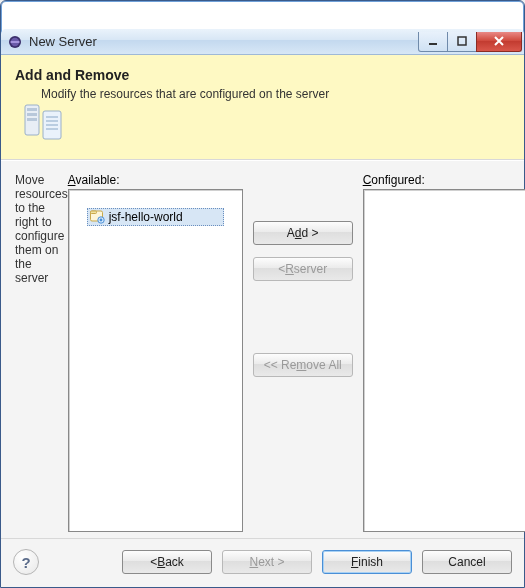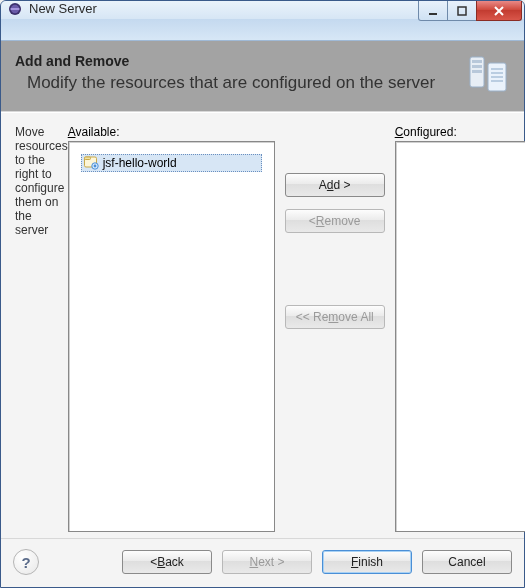--- a/index.html
+++ b/index.html
@@ -16,26 +16,28 @@
     width: 525px;
     height: 588px;
     border: 1px solid #3a5a8a;
     border-radius: 6px 6px 0 0;
     background: #fff;
     display: flex;
     flex-direction: column;
     box-shadow: 0 0 0 1px #6fa0d8 inset;
   }
   .titlebar {
-    height: 40px;
+    height: 26px;
     background: linear-gradient(to bottom, #eaf3fb 0%, #d7e6f5 45%, #c4d9ef 46%, #d7e7f6 100%);
     border-bottom: 1px solid #9fb9d6;
     display: flex;
+    align-items: center;
     padding: 0 2px 0 6px;
     border-radius: 5px 5px 0 0;
+    margin-top: 28px;
   }
   .titlebar .app-icon {
     width: 16px; height: 16px; margin-right: 6px;
     display:flex;align-items:center;justify-content:center;
   }
   .titlebar .title {
     flex: 1;
     color: #2b2b2b;
     font-size: 13px;
   }
@@ -52,35 +54,36 @@
   .winbtn.min { border-radius: 0 0 0 3px; }
   .winbtn.close {
     width: 46px;
     border-radius: 0 0 3px 0;
     background: linear-gradient(to bottom,#e98986,#d04b3f 45%,#c13a2f 46%,#d9564a);
     color:#fff; border-color:#8a2c24;
   }
   .winbtn.max svg,.winbtn.min svg,.winbtn.close svg{display:block}
   
   .banner {
-    background: #a3a3a3;
+    background: #fef9c3;
     padding: 12px 14px 14px 14px;
     display:flex;
     border-bottom: 1px solid #d8d8d8;
+    flex-direction: column;
   }
   .banner-text { flex:1; }
   .banner h1 {
     margin:0 0 4px 0;
     font-size: 14px;
     font-weight: bold;
     color:#222;
   }
   .banner p {
-    margin:0 0 0 12px;
-    font-size: 17px;
+    margin:0 0 0 26px;
+    font-size: 12px;
     color:#333;
   }
   .banner-icon {
     width: 50px;
     display:flex;justify-content:flex-end;align-items:flex-start;
   }
   
   .content {
     flex:1;
     background: #f4f4f4;
@@ -99,27 +102,27 @@
   }
   .col-list {
     display:flex;flex-direction:column;
   }
   .col-label {
     margin-bottom:2px;
     color:#000000;
   }
   .col-label .mn { text-decoration: underline; }
   .listbox {
-    width: 207px;
+    width: 175px;
     flex:1;
     background:#fff;
     border:1px solid #888;
     box-shadow: inset 1px 1px 0 #d0d0d0;
     overflow:auto;
-    padding:12px;
+    padding:18px;
   }
   .list-item {
     display:flex;align-items:center;
     height:18px;
     padding:0 2px;
     gap:4px;
     font-size:12px;
   }
   .list-item.selected {
     background:#d7e6f5;
@@ -248,21 +251,21 @@
       </div>
       <div class="midbtns">
         <div class="btn">
             <span>A</span>
             <span class="mn">d</span>
             <span>d &gt;</span>
           </div>
         <div class="btn disabled">
             <span>&lt; </span>
             <span class="mn">R</span>
-            <span>emove</span>
+            <span>server</span>
           </div>
         <div class="spacer"></div>
         <div class="btn disabled">
             <span>&lt;&lt; Re</span>
             <span class="mn">m</span>
             <span>ove All</span>
           </div>
       </div>
       <div class="col-list" style="margin-left:auto">
         <div class="col-label"><span></span><span class="mn">C</span><span>onfigured:</span></div>

